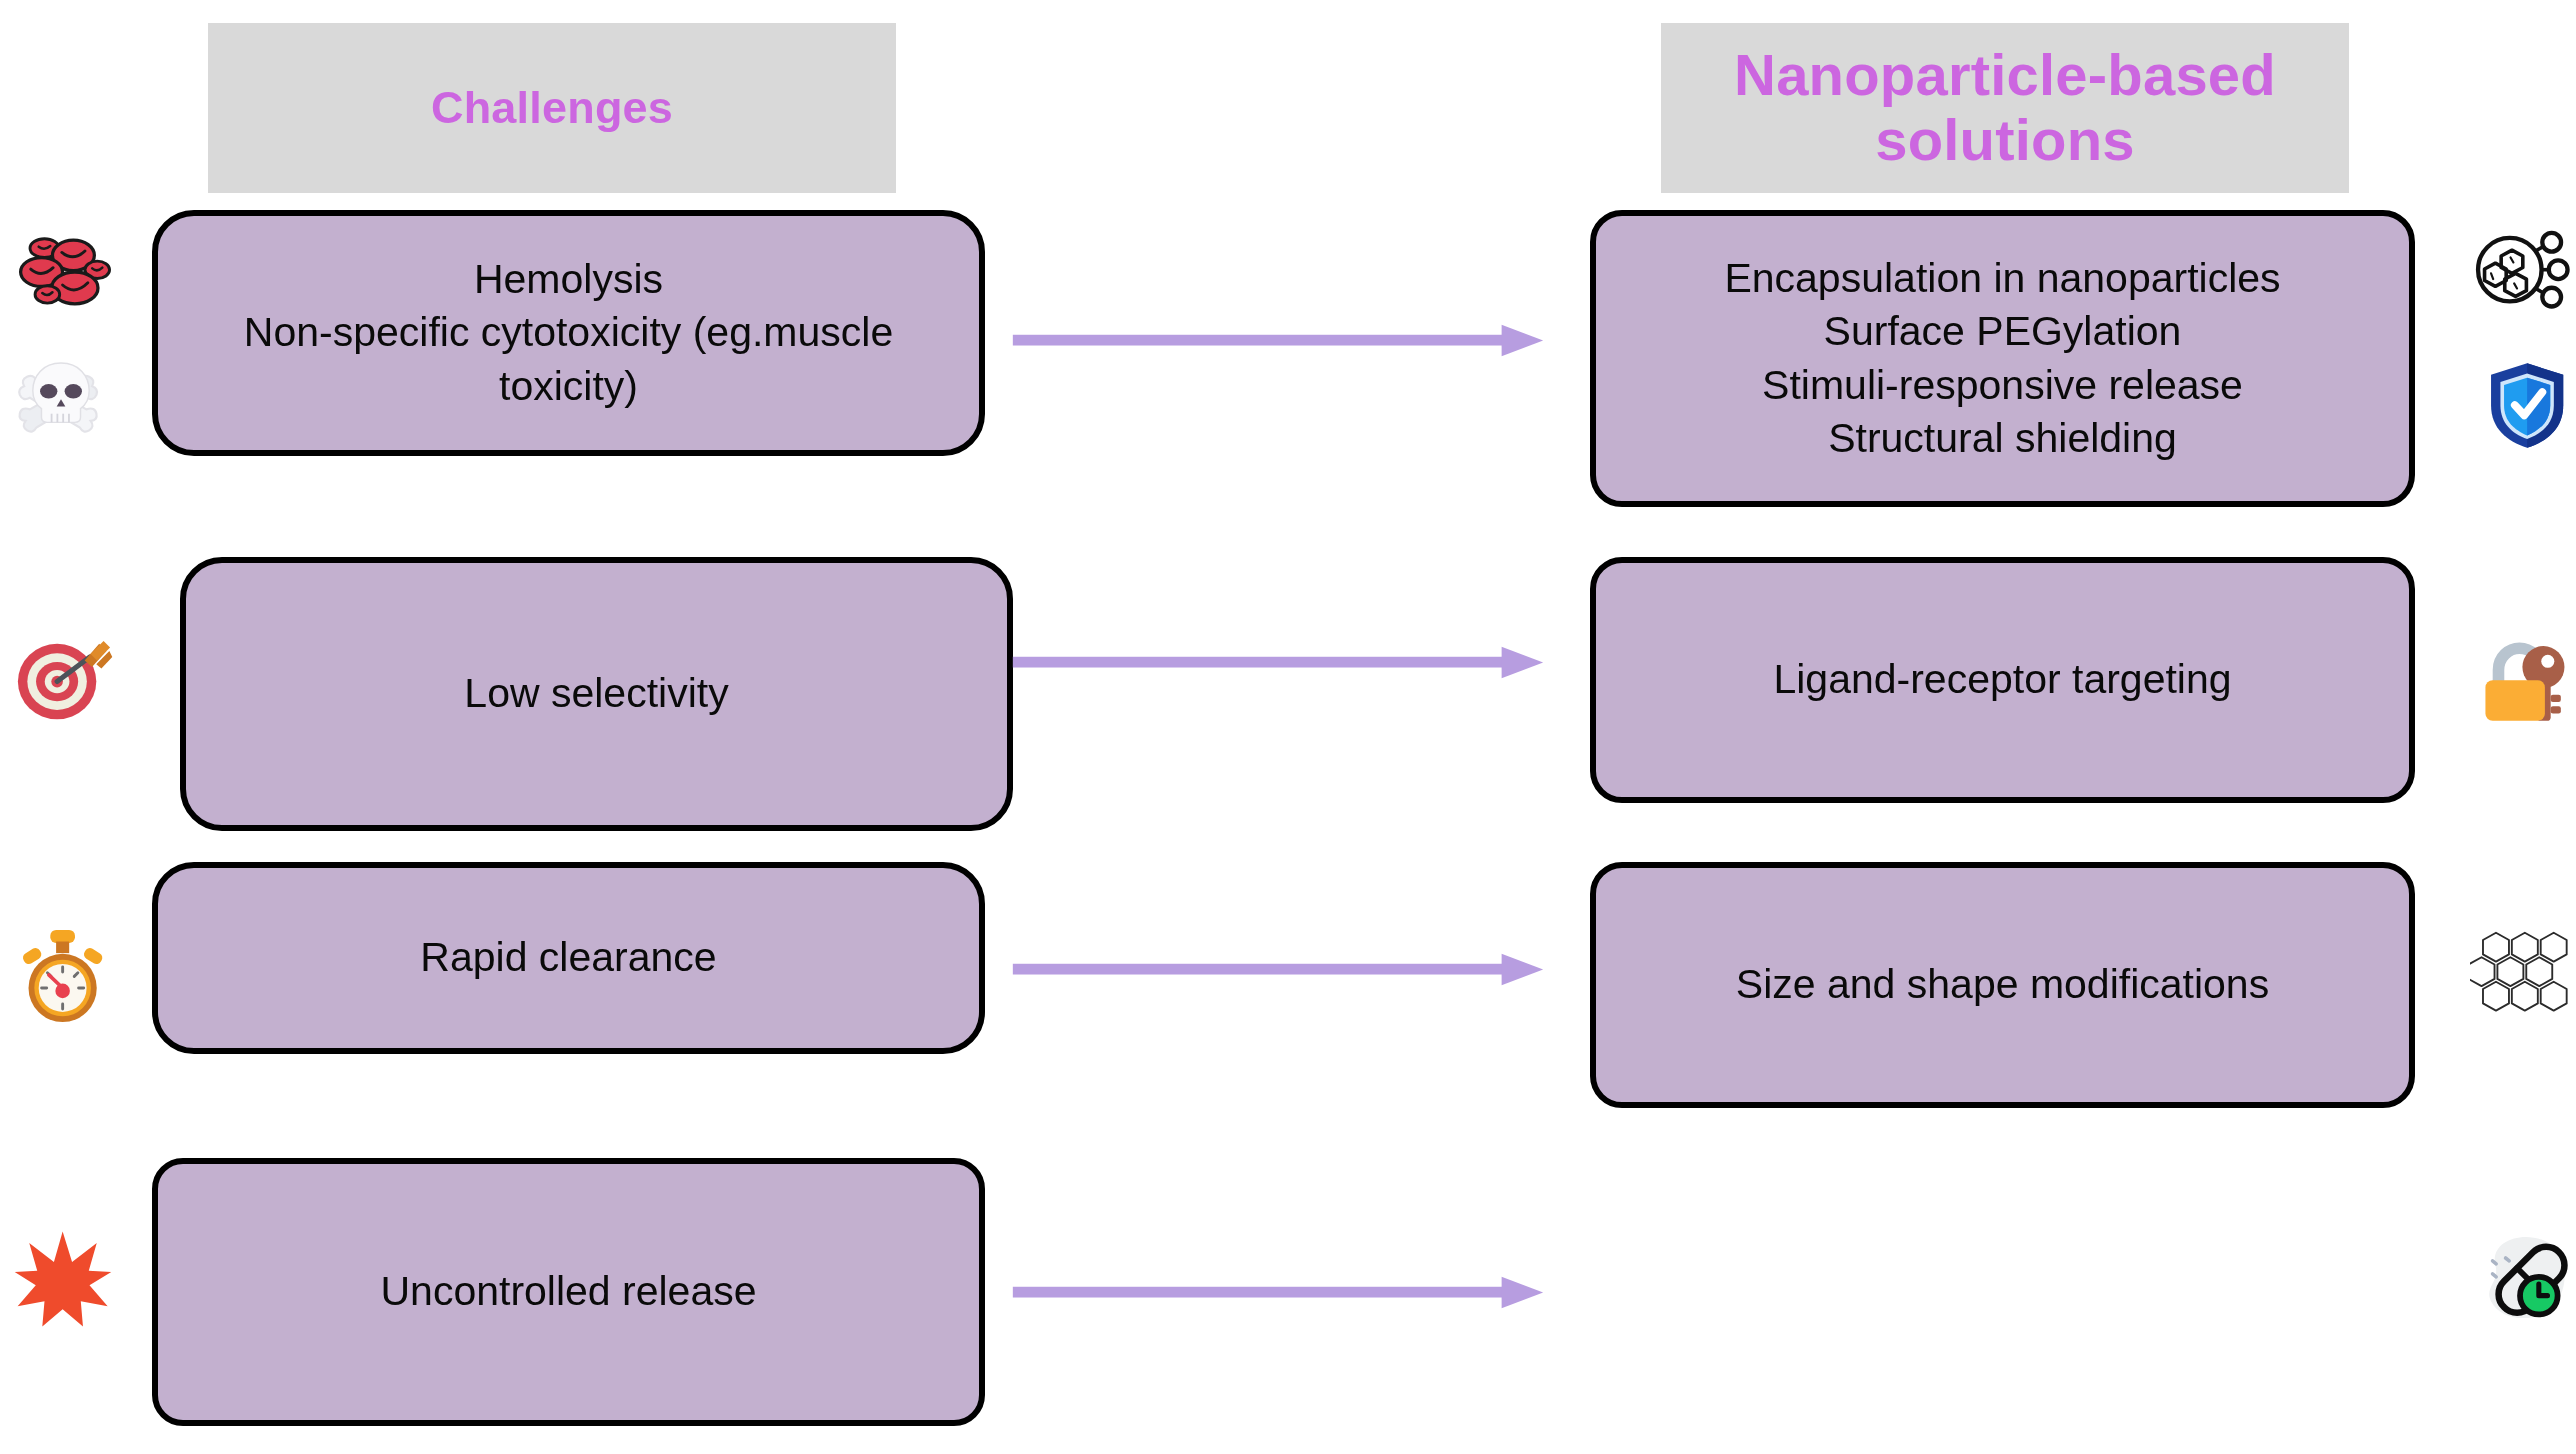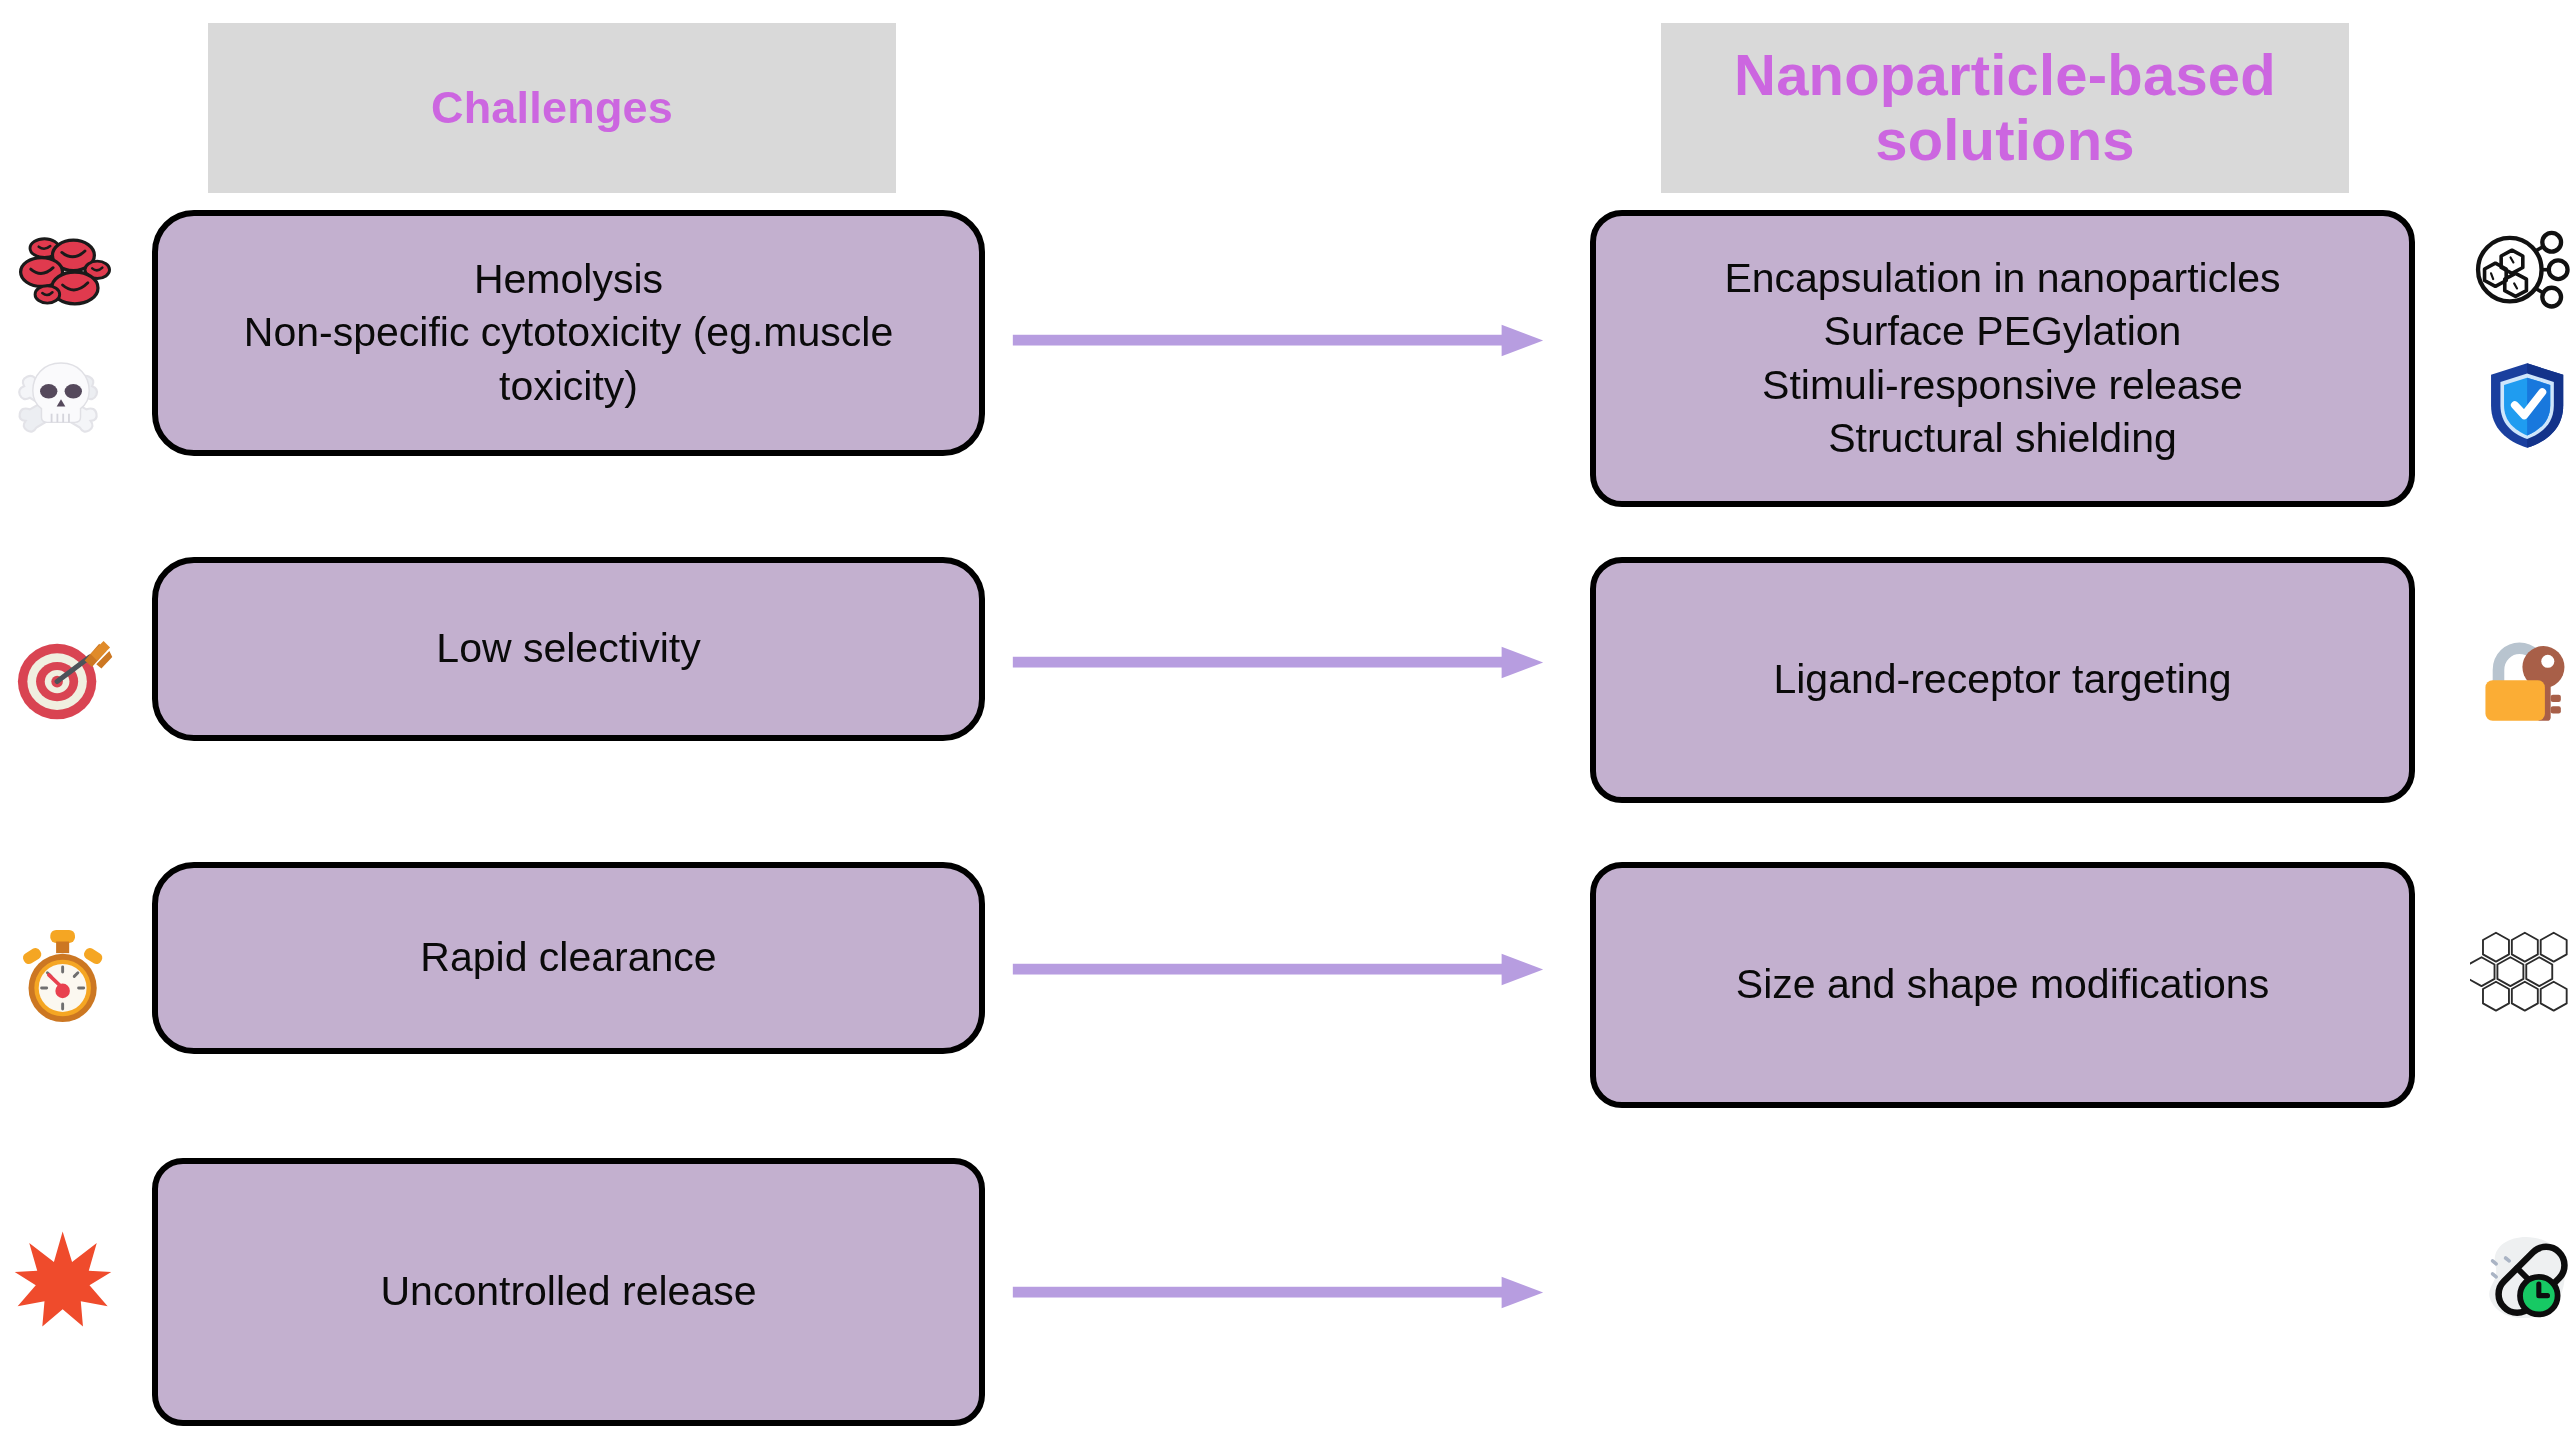--- a/index.html
+++ b/index.html
@@ -38,21 +38,21 @@
     font-size:41px;
     line-height:1.30;
     box-sizing:border-box;
     padding:7.2px 24.6px;
     white-space:pre-line;
   }
   .left-node{left:148px;width:833px;}
   .right-node{left:1586px;width:825px;border-radius:32px;}
 
   #c1{top:210px;height:246px;}
-  #c2{top:557px;height:184px;}
+  #c2{top:557px;height:274px;margin-left:28px;}
   #c3{top:862px;height:192px;}
   #c4{top:1158px;height:268px;border-radius:31px;}
 
   #s1{top:210px;height:297px;}
   #s2{top:557px;height:246px;}
   #s3{top:862px;height:246px;}
   #s4{top:1158px;height:268px;}
 
   
   .arrow{position:absolute;height:43px;}

